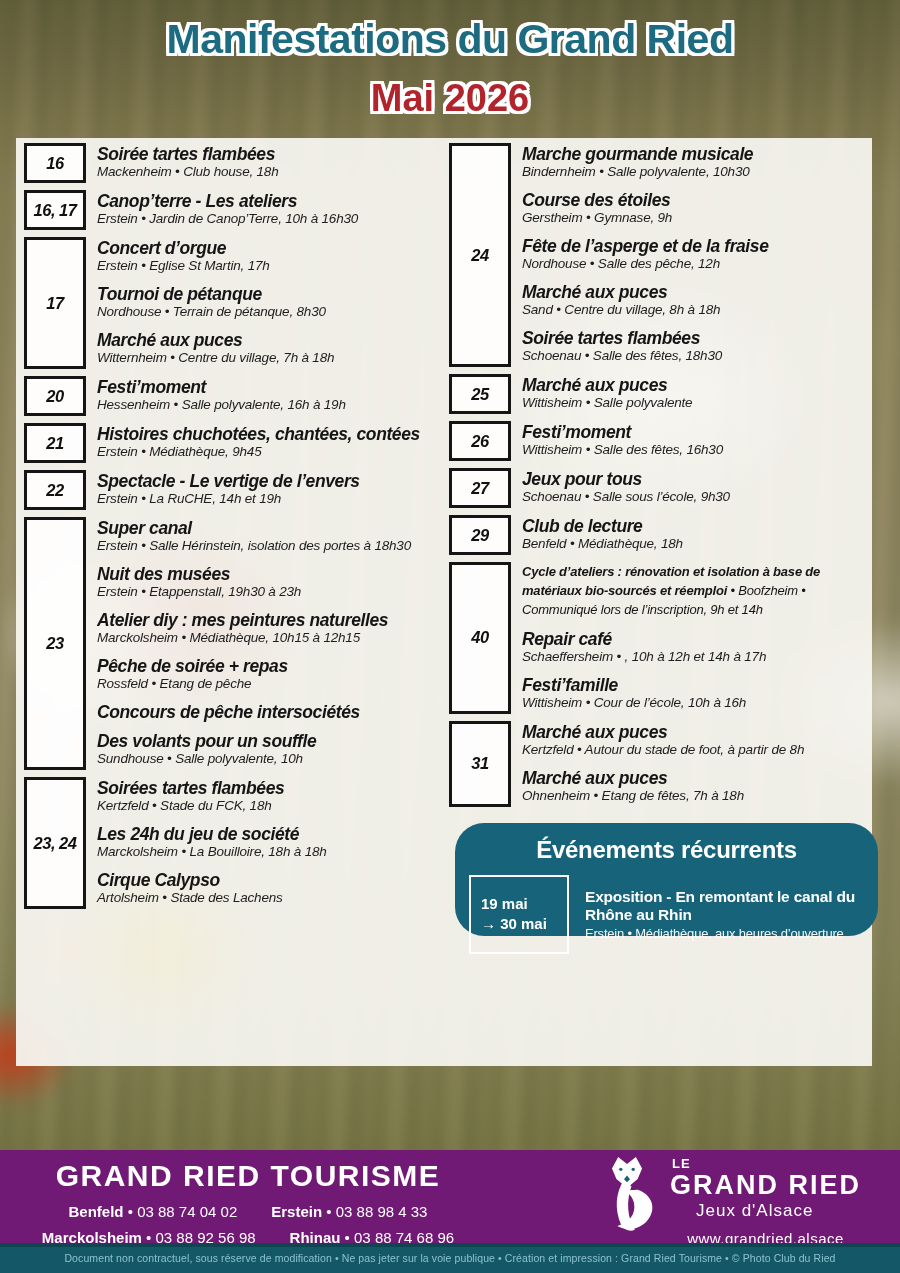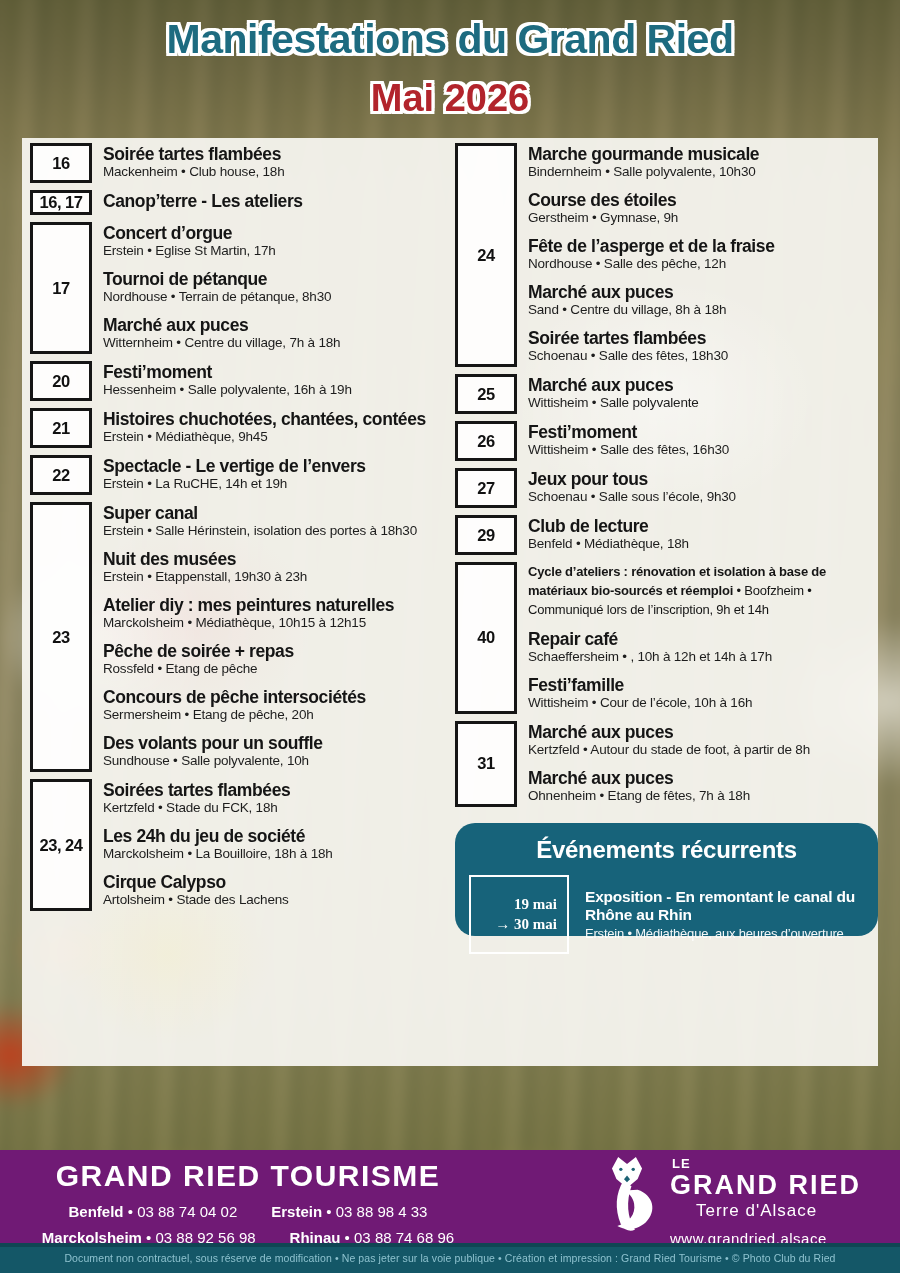--- a/index.html
+++ b/index.html
@@ -21,21 +21,21 @@
   }
 
   
   .header{position:absolute;top:16px;left:0;right:0;text-align:center;z-index:3;}
   .title-main{font-size:41px;font-weight:700;letter-spacing:-0.5px;color:#1d6b80;margin:0;
     text-shadow:-3px -3px 0 #fff,3px -3px 0 #fff,-3px 3px 0 #fff,3px 3px 0 #fff,0 -3px 0 #fff,0 3px 0 #fff,-3px 0 0 #fff,3px 0 0 #fff;}
   .title-sub{font-size:38px;font-weight:700;color:#b2242c;margin:14px 0 0 0;
     text-shadow:-3px -3px 0 #fff,3px -3px 0 #fff,-3px 3px 0 #fff,3px 3px 0 #fff,0 -3px 0 #fff,0 3px 0 #fff,-3px 0 0 #fff,3px 0 0 #fff;}
 
   
-  .panel{position:absolute;left:22px;top:138px;width:856px;height:928px;background:rgba(247,245,240,0.94);z-index:2;}
+  .panel{position:absolute;left:16px;top:138px;width:856px;height:928px;background:rgba(247,245,240,0.94);z-index:2;font-style:italic;}
   .panel::after{content:"";position:absolute;inset:0;pointer-events:none;
     background:
       radial-gradient(170px 140px at 20% 52%, rgba(240,150,160,0.10), rgba(240,150,160,0) 70%),
       radial-gradient(150px 130px at 17% 88%, rgba(250,235,150,0.16), rgba(250,235,150,0) 70%),
       radial-gradient(220px 170px at 75% 28%, rgba(255,255,255,0.45), rgba(255,255,255,0) 70%);}
   .cols{position:relative;display:flex;padding:5px 0 0 8px;z-index:2;}
   .col-left{width:425px;}
   .col-right{flex:1;}
 
   .date-group{display:flex;gap:11px;margin-bottom:7px;}
@@ -45,42 +45,42 @@
   .events{flex:1;padding-top:1px;}
   .event{margin-bottom:9px;}
   .event:last-child{margin-bottom:2px;}
   .event-title{font-size:17.5px;font-weight:700;letter-spacing:-0.4px;line-height:1.15;color:#151515;}
   .event-details{font-size:13.5px;line-height:1.25;color:#1d1d1d;letter-spacing:-0.2px;}
   .event-inline{font-size:13px;line-height:1.45;color:#151515;letter-spacing:-0.2px;}
   .inline-title{font-weight:700;}
   .inline-details{font-weight:400;}
 
   
-  .recurring{position:absolute;left:455px;top:823px;width:423px;height:113px;background:#17637a;border-radius:20px;color:#fff;z-index:4;}
+  .recurring{position:absolute;left:455px;top:823px;width:423px;height:113px;background:#17637a;border-radius:29px;color:#fff;z-index:4;}
   .rec-title{text-align:center;font-size:24px;font-weight:700;letter-spacing:-0.3px;margin-top:13px;}
   .rec-row{display:flex;align-items:center;gap:16px;margin:11px 16px 0 14px;}
-  .rec-date-box{border:2px solid #fff;padding:17px 10px;min-width:76px;text-align:right;font-weight:700;font-size:15px;line-height:1.35;white-space:pre-line;font-family:Liberation Serif, serif;}
+  .rec-date-box{border:2px solid #fff;padding:17px 10px;min-width:76px;text-align:left;font-weight:700;font-size:15px;line-height:1.35;white-space:pre-line;}
   .rec-event-title{font-weight:700;font-size:15.5px;letter-spacing:-0.2px;}
   .rec-event-details{font-size:13px;margin-top:2px;opacity:0.95;letter-spacing:-0.2px;}
 
   
   .footer{position:absolute;left:0;bottom:0;width:900px;height:123px;background:#701a75;z-index:5;color:#fff;}
   .footer-left{position:absolute;left:28px;top:9px;width:440px;text-align:center;}
   .org-title{font-size:30px;font-weight:700;letter-spacing:1.5px;}
   .contacts{margin-top:6px;font-size:15px;}
   .contact-row{display:flex;justify-content:center;gap:34px;line-height:1.7;}
   .contact .city{font-weight:700;}
   .footer-right{position:absolute;right:16px;top:4px;width:280px;}
   .logo-row{display:flex;align-items:flex-start;gap:4px;}
   .fox{flex:0 0 62px;}
   .logo-text{padding-top:2px;}
   .logo-le{font-size:13px;font-weight:700;letter-spacing:1px;margin-left:2px;}
   .logo-name{font-size:27px;font-weight:700;letter-spacing:2px;line-height:1.05;}
   .logo-tagline{font-size:17px;letter-spacing:1px;margin-top:2px;margin-left:26px;font-weight:400;}
-  .logo-site{font-size:15px;letter-spacing:0.5px;margin-top:9px;}
+  .logo-site{font-size:15px;letter-spacing:0.5px;margin-top:9px;text-align:center;}
   .legal{position:absolute;left:0;right:0;bottom:0;height:26px;background:#145767;border-top:4px solid #0f4553;
     color:#8ec2cf;font-size:10.5px;text-align:center;line-height:22px;letter-spacing:0.1px;}
 </style>
 </head>
 <body>
 
 <div class="page">
   <div class="bg"></div>
 
   <div class="header">
@@ -98,20 +98,21 @@
                 <div class="event-title">Soirée tartes flambées</div>
                 <div class="event-details">Mackenheim • Club house, 18h</div>
               </div>
             </div>
           </div>
           <div class="date-group">
             <div class="date-box">16, 17</div>
             <div class="events">
               <div class="event">
                 <div class="event-title">Canop’terre - Les ateliers</div>
+                <div class="event-details">Erstein • Jardin de Canop’Terre, 10h à 16h30</div>
               </div>
             </div>
           </div>
           <div class="date-group">
             <div class="date-box">17</div>
             <div class="events">
               <div class="event">
                 <div class="event-title">Concert d’orgue</div>
                 <div class="event-details">Erstein • Eglise St Martin, 17h</div>
               </div>
@@ -166,21 +167,20 @@
               <div class="event">
                 <div class="event-title">Atelier diy : mes peintures naturelles</div>
                 <div class="event-details">Marckolsheim • Médiathèque, 10h15 à 12h15</div>
               </div>
               <div class="event">
                 <div class="event-title">Pêche de soirée + repas</div>
                 <div class="event-details">Rossfeld • Etang de pêche</div>
               </div>
               <div class="event">
                 <div class="event-title">Concours de pêche intersociétés</div>
-                <div class="event-details">Sermersheim • Etang de pêche, 20h</div>
               </div>
               <div class="event">
                 <div class="event-title">Des volants pour un souffle</div>
                 <div class="event-details">Sundhouse • Salle polyvalente, 10h</div>
               </div>
             </div>
           </div>
           <div class="date-group">
             <div class="date-box">23, 24</div>
             <div class="events">
@@ -326,20 +326,20 @@
           <path d="M38,40 C56,46 60,64 47,77 C38,85 25,87 15,81 C28,78 36,68 34,56 C33,49 28,44 23,41 Z" fill="#ffffff"></path>
           <path d="M22,30 C13,44 12,62 19,79 C23,86 30,88 35,85 C26,72 25,52 31,36 Z" fill="#ffffff"></path>
           <path d="M9,16 L16,3 L26,11 L36,3 L43,16 L38,28 L26,38 L14,28 Z" fill="#ffffff"></path>
           <circle cx="19" cy="17" r="1.9" fill="#1b6173"></circle>
           <circle cx="33" cy="17" r="1.9" fill="#1b6173"></circle>
           <path d="M26,24 l3.4,4.2 L26,31.6 L22.6,28.2 Z" fill="#1b6173"></path>
         </svg>
         <div class="logo-text">
           <div class="logo-le">LE</div>
           <div class="logo-name">GRAND RIED</div>
-          <div class="logo-tagline">Terre d'Alsace</div>
+          <div class="logo-tagline">Jeux d'Alsace</div>
           <div class="logo-site">www.grandried.alsace</div>
         </div>
       </div>
     </div>
     <div class="legal">Document non contractuel, sous réserve de modification • Ne pas jeter sur la voie publique • Création et impression : Grand Ried Tourisme • © Photo Club du Ried</div>
   </div>
 </div>
 
 </body></html>

